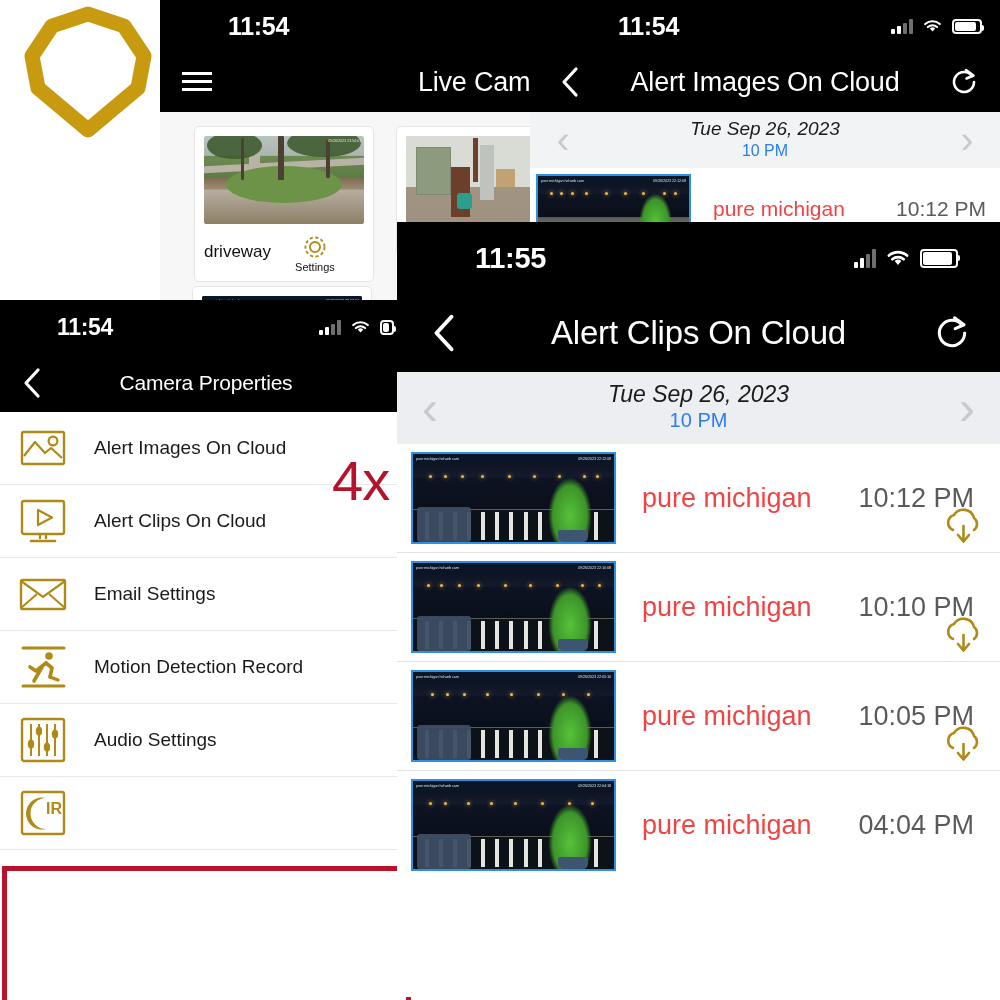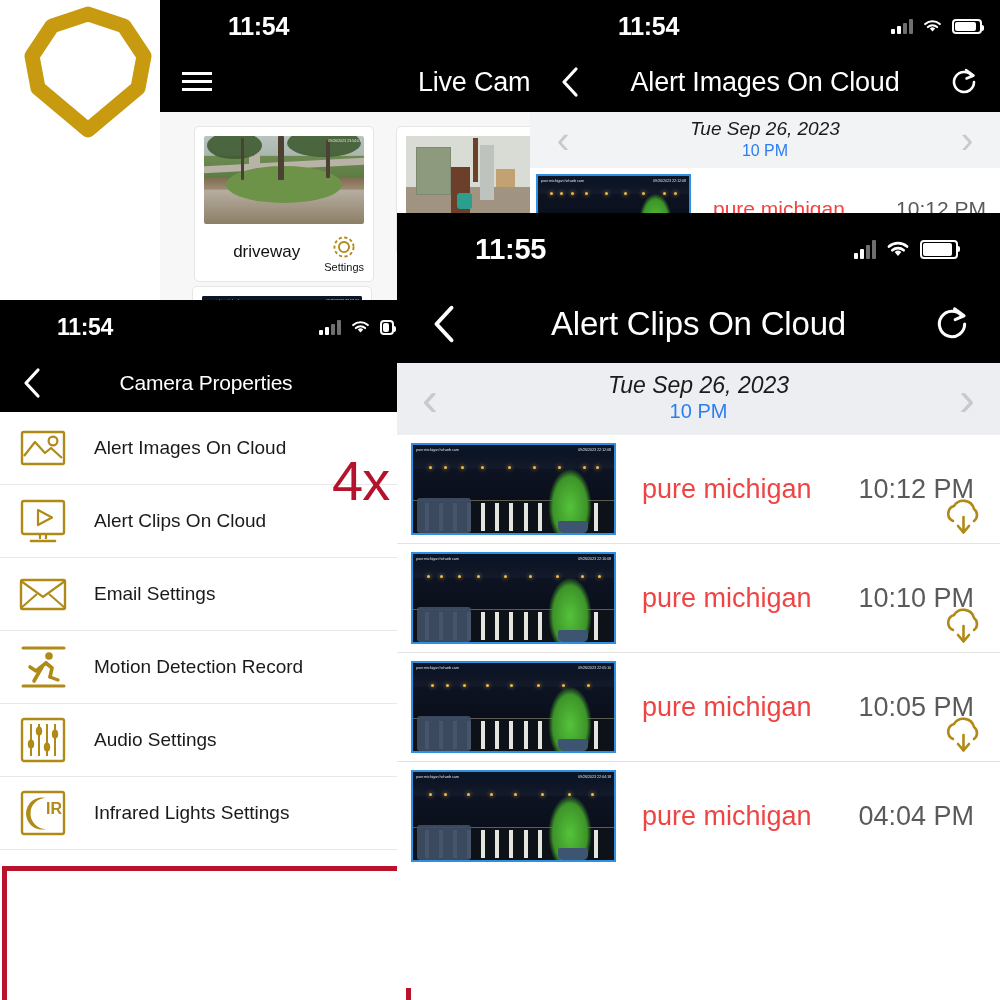--- a/index.html
+++ b/index.html
@@ -43,21 +43,21 @@
   .sig.dim i:nth-child(4){background:#6f6f6f}
   .batt { width:30px; height:15px; border:2px solid #fff; border-radius:4px; position:relative; padding:1px;}
   .batt::after{content:""; position:absolute; right:-4px; top:4px; width:2px;height:6px;background:#fff;border-radius:0 2px 2px 0;}
   .batt span{display:block;height:100%;background:#fff;border-radius:2px;}
 
   
   #live { left:160px; top:0; width:840px; height:340px; z-index:1; }
   #live .body { background:#f7f7f7; height:280px; padding:14px 0 0 34px; display:flex; gap:22px; align-items:flex-start;}
   .cam-card { width:180px; background:#fff; border:1px solid #e6e6e6; border-radius:5px; padding:9px; }
   .cam-thumb { width:100%; height:88px; border-radius:2px; overflow:hidden; position:relative; }
-  .cam-foot { display:flex; align-items:center; justify-content:flex-end; margin-top:8px; height:40px;}
+  .cam-foot { display:flex; align-items:center; justify-content:flex-start; margin-top:8px; height:40px;}
   .cam-name { font-size:17px; color:#111; }
   .gear-box { display:flex; flex-direction:column; align-items:center;margin-left:24px; }
   .gear-cap { font-size:11px; color:#111; margin-top:-1px;}
 
   
   .scene-drive{position:absolute;inset:0;background:
      linear-gradient(#b9c3bf 0%,#aab6ae 22%,#6d8a52 23%,#5c7d44 46%,#7f6a50 47%,#9c8a72 60%,#b6ada0 62%,#8d7f66 100%);}
   .scene-drive .tree{position:absolute;background:#4c4033;border-radius:1px;}
   .scene-drive .canopy{position:absolute;background:#3f5c32;border-radius:50%;opacity:.9;}
   .scene-drive .walk{position:absolute;background:#b9b2a6;}
@@ -114,21 +114,21 @@
   .prow .ico{ width:62px; flex:0 0 auto; display:flex; align-items:center; justify-content:flex-start;}
   .prow .lbl{ font-size:19px; color:#1a1a1a; padding-left:14px;}
   .redbox{ position:absolute; left:2px; top:566px; width:409px; height:152px;
            border:5px solid #b9132c; z-index:4; pointer-events:none;}
 
   
   #fourx{ position:absolute; left:332px; top:448px; z-index:5;
           font-size:56px; color:#b5122b; letter-spacing:-1px; white-space:nowrap;}
 
   
-  #alertclip { left:397px; top:213px; width:603px; height:775px; z-index:6; }
+  #alertclip { left:397px; top:222px; width:603px; height:775px; z-index:6; }
   #alertclip .statusbar{height:72px;}
   #alertclip .statusbar .sb-time{font-size:29px; margin-left:78px;}
   #alertclip .navbar{height:78px;}
   #alertclip .nav-title{font-size:33px;}
   #alertclip .datestrip{height:72px; background:#eceef1;}
   #alertclip .date-main{font-size:23px;}
   #alertclip .date-sub{font-size:20px;}
   #alertclip .chev-nav{font-size:48px;}
   #alertclip .arow{ padding:8px 0 8px 14px; }
   #alertclip .arow .th{ width:205px; height:92px; }
@@ -404,21 +404,20 @@
     </div>
 
     <div class="prow">
       <span class="ico">
         <svg width="52" height="52" viewBox="0 0 52 52">
           <rect x="4" y="5" width="42" height="42" rx="2" fill="none" stroke="#b08a16" stroke-width="2.4"></rect>
           <path d="M28 11 A16 16 0 1 0 28 42 A13 13 0 0 1 28 11 Z" fill="#b08a16"></path>
           <text x="28" y="27" font-family="Liberation Sans, sans-serif" font-size="16" font-weight="bold" fill="#b08a16">IR</text>
         </svg>
       </span>
-      <span class="lbl">Infrared Lights Settings</span>
     </div>
 
     <div class="redbox"></div>
   </div>
 
   <div id="fourx">4x cameras</div>
 
   <div class="panel" id="alertclip">
     <div class="statusbar">
       <span class="sb-time">11:55</span>

